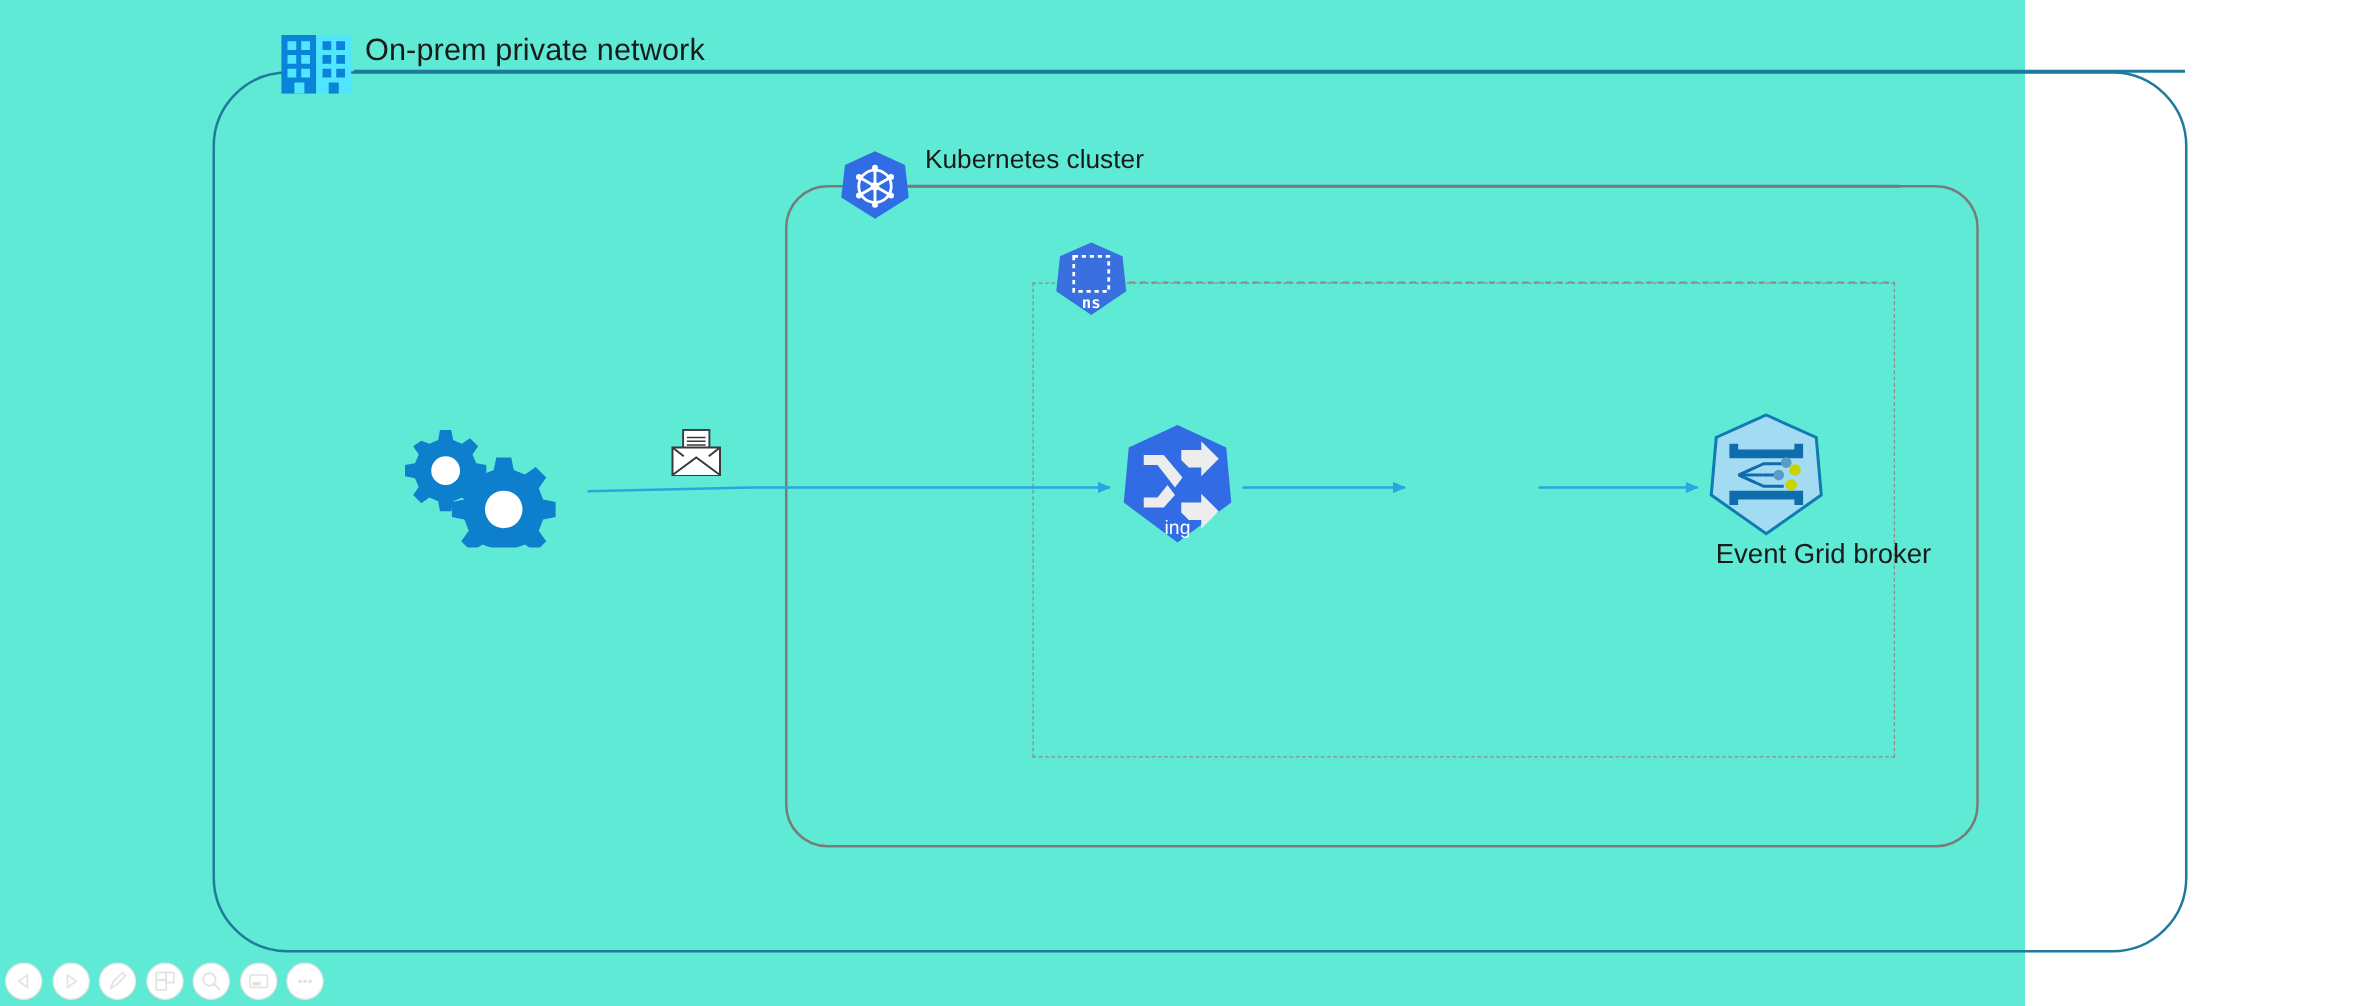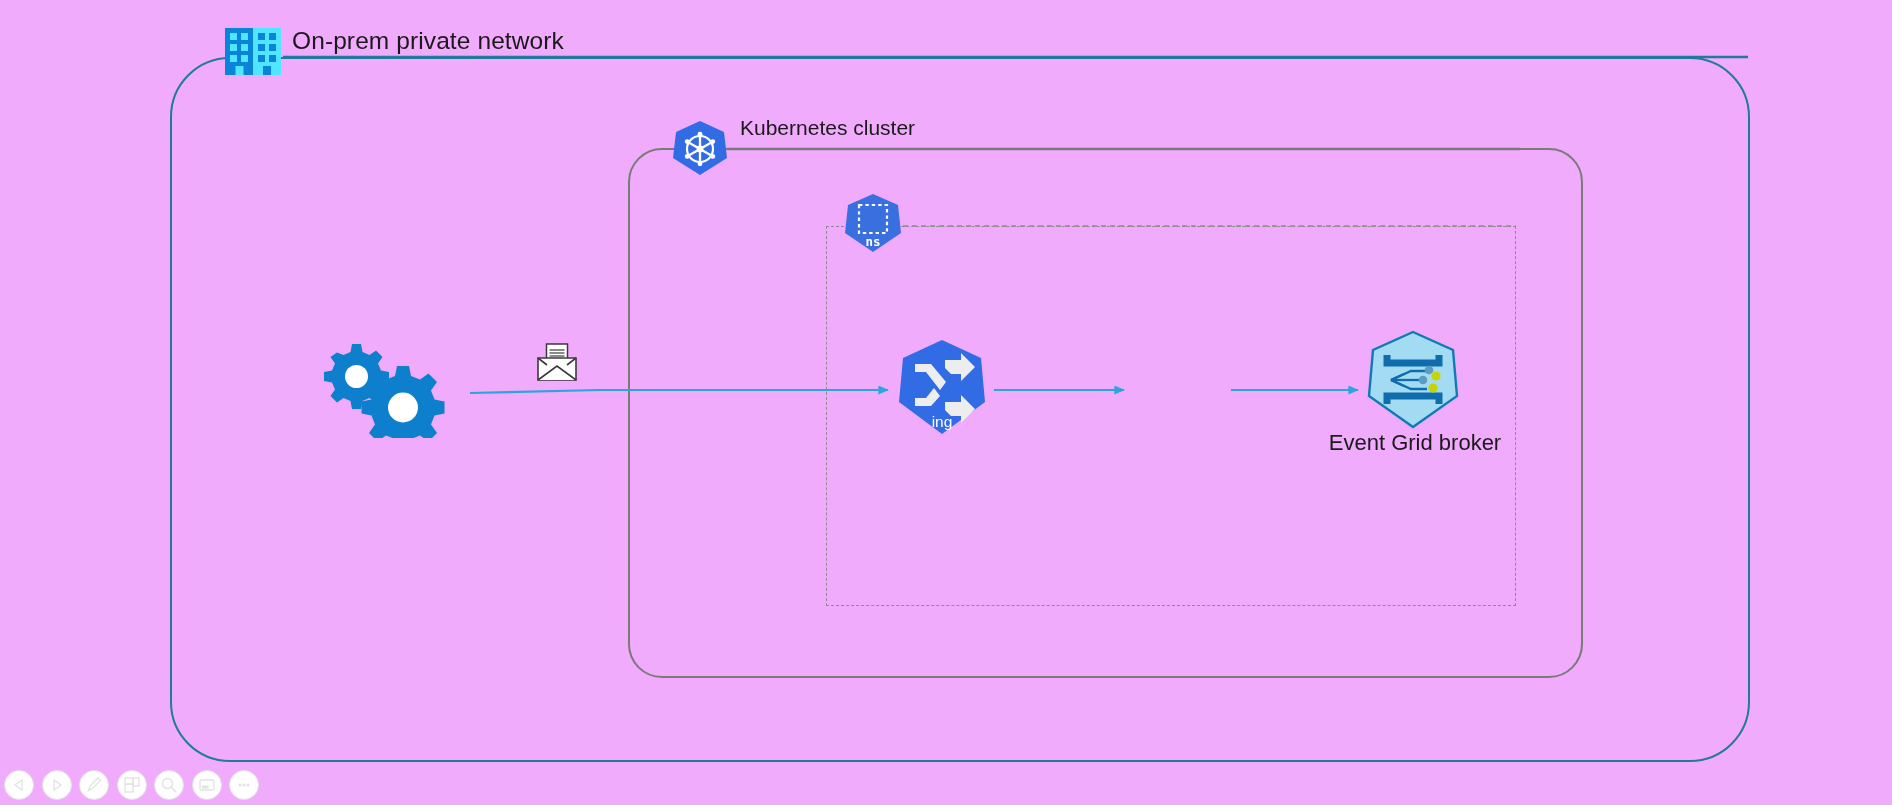--- a/index.html
+++ b/index.html
@@ -5,23 +5,23 @@
   * { box-sizing: border-box; }
   html, body {
     margin: 0; padding: 0;
     width: 1892px; height: 805px;
     background: #ffffff;
     font-family: "Liberation Sans", sans-serif;
     overflow: hidden;
   }
   #canvas {
     position: relative;
-    width: 1892px;
+    width: 1620px;
     height: 805px;
-    background: #f0abfc;
+    background: #5eead4;
   }
   
   .onprem-box {
     position: absolute;
     left: 170px; top: 57px;
     width: 1580px; height: 705px;
     border: 2.5px solid #1F7A9C;
     border-radius: 60px;
     background: transparent;
   }
@@ -81,21 +81,21 @@
     white-space: nowrap;
   }
   .envelope { left: 535px; top: 340px; width: 44px; height: 44px; }
   .ing-node { left: 893px; top: 338px; width: 98px; height: 98px; }
   .svc-node { left: 1130px; top: 338px; width: 98px; height: 98px; }
   .eg-node  { left: 1363px; top: 330px; width: 100px; height: 100px; }
   .eg-label {
     position: absolute;
     left: 1285px; top: 430px;
     width: 260px;
-    text-align: center;
+    text-align: right;
     font-size: 22px;
     color: #1a1a1a;
     white-space: nowrap;
   }
   
   .connectors {
     position: absolute;
     left: 0; top: 0;
     width: 1892px; height: 805px;
     pointer-events: none;

